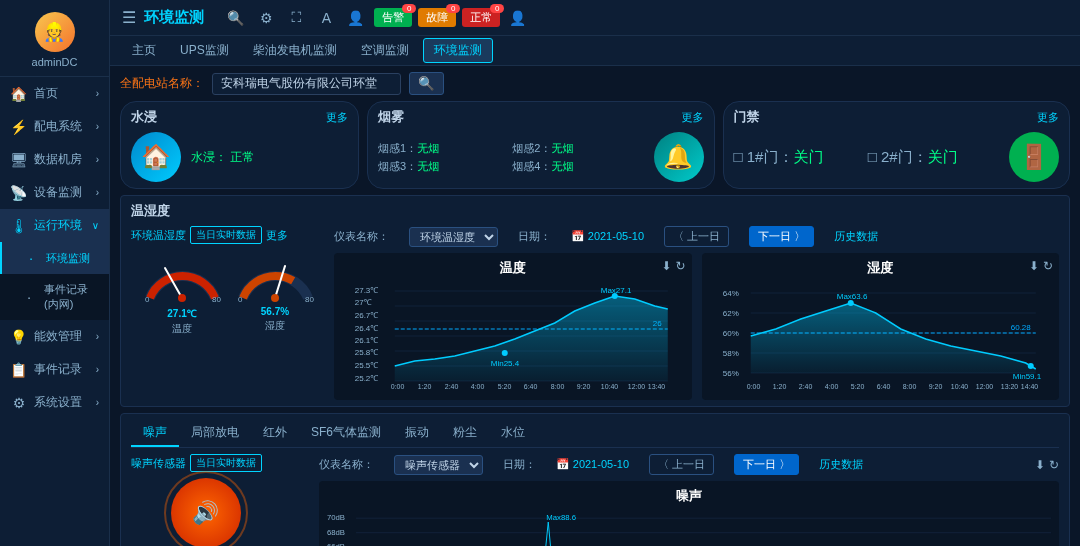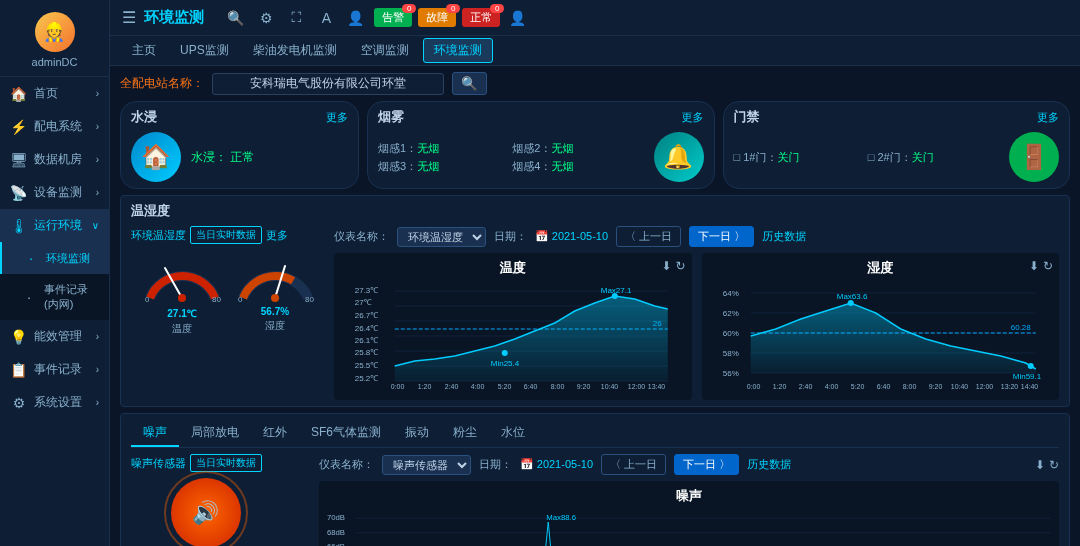--- a/index.html
+++ b/index.html
@@ -164,22 +164,21 @@
       font-size: 12px;
       color: #f97316;
     }
     .station-input {
       background: #0d1e35;
       border: 1px solid #2a4060;
       color: #c0d4e8;
       padding: 3px 8px;
       border-radius: 3px;
       font-size: 12px;
-      width: 232px;
-      text-align: center;
+      width: 189px;
     }
     .station-search-btn {
       background: #1a3050;
       border: 1px solid #2a5080;
       color: #8ab0cc;
       padding: 3px 8px;
       border-radius: 3px;
       cursor: pointer;
     }
 
@@ -235,21 +234,21 @@
       grid-template-columns: 1fr 1fr;
       gap: 3px;
       font-size: 11px;
     }
     .smoke-item { color: #8ab0cc; }
     .smoke-item span { color: #00ff88; }
     .door-grid {
       display: grid;
       grid-template-columns: 1fr 1fr;
       gap: 3px;
-      font-size: 11px;
+      font-size: 15px;
     }
     .door-item { color: #8ab0cc; }
     .door-item span { color: #00ff88; }
 
     
     .section-panel {
       background: #0d1e35;
       border: 1px solid #1a3050;
       border-radius: 4px;
       padding: 6px 10px;
@@ -287,21 +286,21 @@
     .gauge-value {
       font-size: 10px;
       color: #00d4ff;
       font-weight: bold;
     }
 
     
     .chart-controls {
       display: flex;
       align-items: center;
-      gap: 8px;
+      gap: 20px;
       margin-bottom: 6px;
     }
     .chart-label {
       font-size: 11px;
       color: #8ab0cc;
     }
     .chart-select {
       background: #1a3050;
       border: 1px solid #2a5080;
       color: #c0d4e8;

